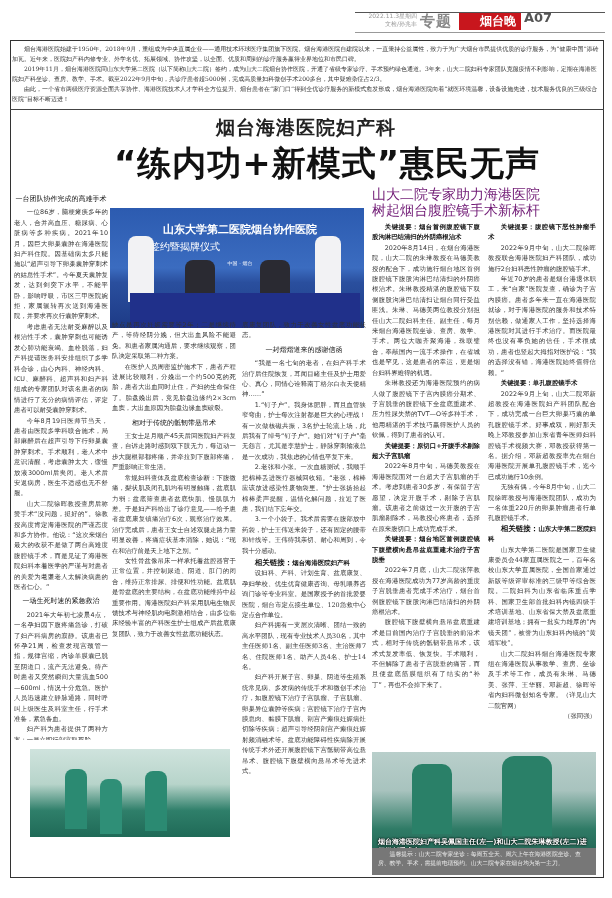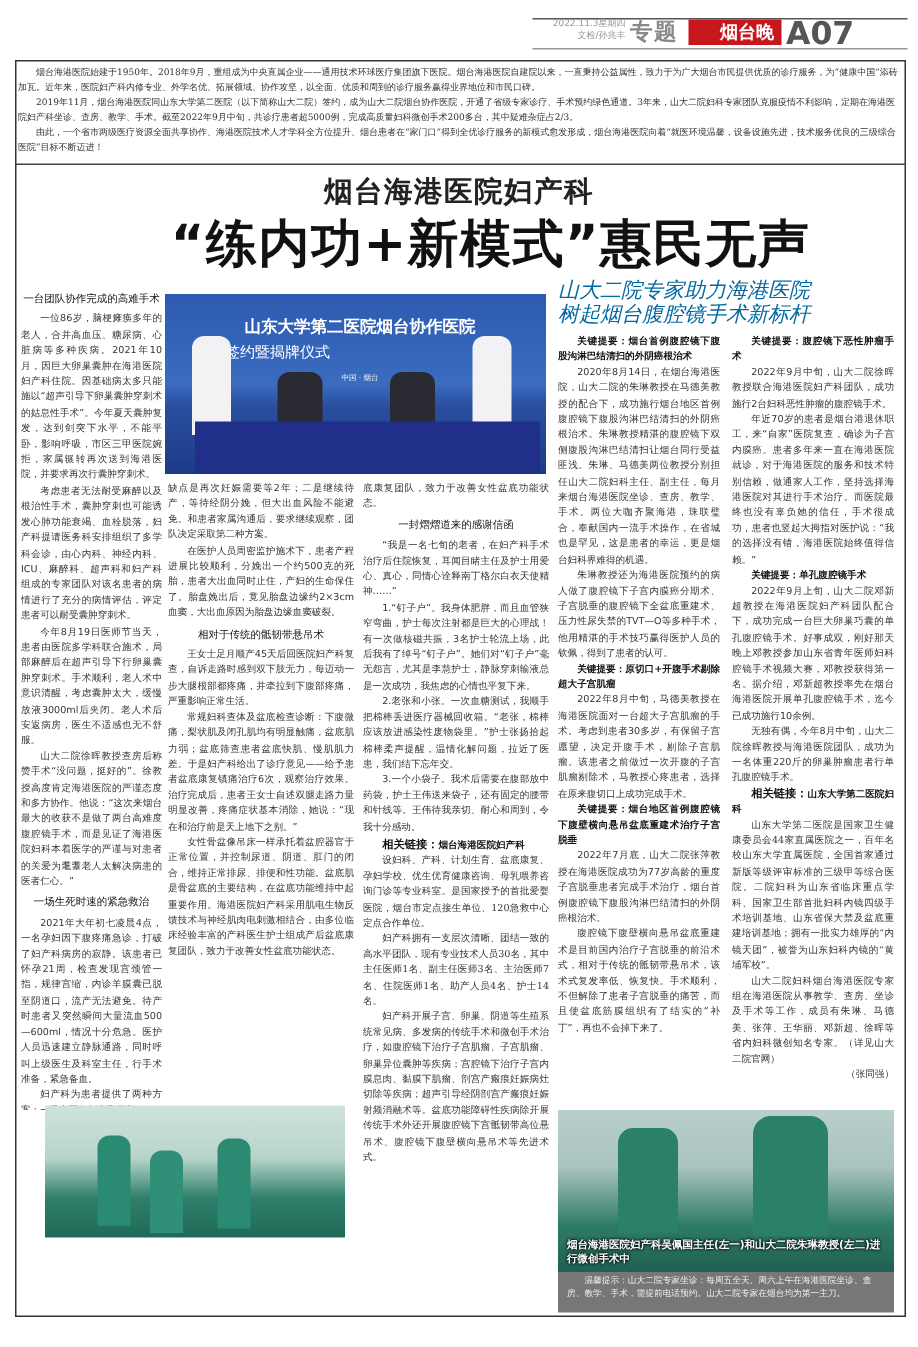--- a/index.html
+++ b/index.html
@@ -5,59 +5,59 @@
   * { box-sizing: border-box; margin: 0; padding: 0; }
   html, body { width: 612px; height: 898px; background: #fff; overflow: hidden; }
   body { font-family: "DejaVu Sans", sans-serif; color: #222; position: relative; }
 
   .masthead { position: absolute; left: 0; top: 0; width: 536px; height: 34px; }
   .masthead .rule-top { position: absolute; left: 355px; top: 12px; width: 250px; height: 1px; background: #555; }
   .masthead .rule-bot { position: absolute; left: 355px; top: 32px; width: 250px; height: 1px; background: #999; }
   .masthead .date { position: absolute; left: 355px; top: 12px; width: 62px; font-size: 6px; line-height: 8px; color: #999; text-align: right; }
   .masthead .section { position: absolute; left: 420px; top: 12px; font-size: 15px; font-weight: bold; color: #888; letter-spacing: 1px; }
   .masthead .logo { position: absolute; left: 459px; top: 13px; width: 62px; height: 17px; background: #c8161d; color: #fff; font-size: 12px; font-weight: bold; text-align: center; line-height: 17px; font-family: "DejaVu Serif", serif; padding-left: 16px; }
-  .masthead .pageno { position: absolute; left: 524px; top: 10px; font-size: 21px; font-weight: bold; color: #555; }
+  .masthead .pageno { position: absolute; left: 524px; top: 10px; font-size: 13px; font-weight: bold; color: #555; }
 
   .page-frame { position: absolute; left: 10px; top: 40px; width: 594px; height: 838px; border: 1px solid #333; }
 
   .intro { position: absolute; left: 12px; top: 44px; width: 590px; font-size: 6px; line-height: 10px; color: #333; font-family: "DejaVu Serif", serif; }
   .intro p { text-indent: 2em; }
   .intro-rule { position: absolute; left: 10px; top: 109px; width: 594px; height: 1px; background: #444; }
 
   .headline { position: absolute; left: 0; top: 115px; width: 612px; text-align: center; }
   .headline .sub { font-size: 19px; font-weight: bold; color: #222; letter-spacing: 1px; }
   .headline .main { font-size: 34px; font-weight: 900; color: #111; letter-spacing: 1px; line-height: 40px; margin-top: 2px; padding-left: 42px; }
 
   .col { position: absolute; font-size: 6.4px; line-height: 10.4px; color: #333; text-align: justify; }
   .col p { text-indent: 2em; }
   .col h3 { font-size: 7px; font-weight: normal; color: #111; text-align: center; margin: 4px 0 3px; }
   .col .kw { font-weight: bold; color: #111; }
   .col .link-title { font-weight: bold; font-size: 7.5px; color: #111; }
   .col .serif { font-family: "DejaVu Serif", serif; }
 
-  .photo { position: absolute; overflow: hidden; }
+  .photo { position: absolute; overflow: hidden; margin-top: 12px; }
   .photo-sign { left: 110px; top: 196px; width: 254px; height: 120px;
     background: linear-gradient(180deg, #2c5bb0 0%, #3b6cc0 50%, #2a4f9e 62%, #1d3a86 100%); }
   .photo-sign .banner1 { position: absolute; left: 40px; top: 14px; width: 180px; text-align: center; color: #fff; font-size: 11px; font-weight: bold; }
   .photo-sign .banner2 { position: absolute; left: 40px; top: 32px; width: 180px; text-align: left; color: #fff; font-size: 10px; font-weight: normal; }
   .photo-sign .table { position: absolute; left: 20px; top: 85px; width: 230px; height: 35px; background: #20308a; }
   .photo-sign .person { position: absolute; border-radius: 8px 8px 0 0; }
   .photo-sign .nurse { background: #f2f2f4; }
   .photo-sign .suit { background: #2a2a32; }
 
   .photo-or { left: 30px; top: 737px; width: 150px; height: 88px;
     background: linear-gradient(180deg, #cfe3dd 0%, #b7d4ca 40%, #2f7f6a 70%, #1f6a57 100%); padding-left: 35px; }
   .photo-or3 { left: 372px; top: 740px; width: 224px; height: 110px;
     background: linear-gradient(180deg, #b9cfcb 0%, #a8c3be 35%, #2f7b66 70%, #1f5f4f 100%); }
   .caption { position: absolute; color: #fff; font-size: 7px; font-weight: bold; line-height: 9px; text-shadow: 0 0 2px #000, 0 0 2px #000; }
 
   .tip-box { position: absolute; left: 372px; top: 848px; width: 224px; height: 27px; background: #777; color: #eee; font-size: 5.8px; line-height: 8.5px; padding: 2px 6px; font-family: "DejaVu Serif", serif; }
   .tip-box p { text-indent: 2em; }
 
-  .right-title { position: absolute; left: 372px; top: 186px; width: 230px; font-size: 14px; line-height: 16px; color: #0369a1; font-style: italic; }
+  .right-title { position: absolute; left: 372px; top: 186px; width: 230px; font-size: 14px; line-height: 16px; color: #701a75; }
 </style>
 </head>
 <body>
 
 <div class="masthead">
   <div class="rule-top"></div>
   <div class="date">
     <div>2022.11.3星期四</div>
     <div>文检/孙兆丰</div>
   </div>

